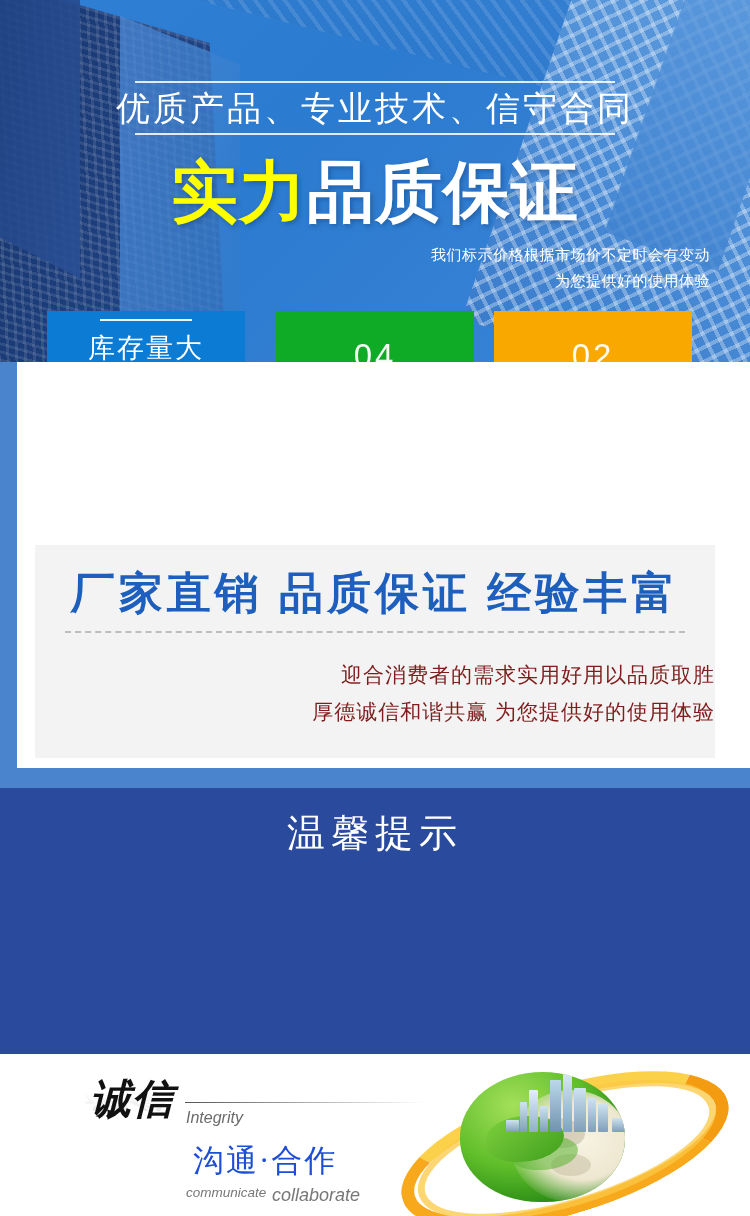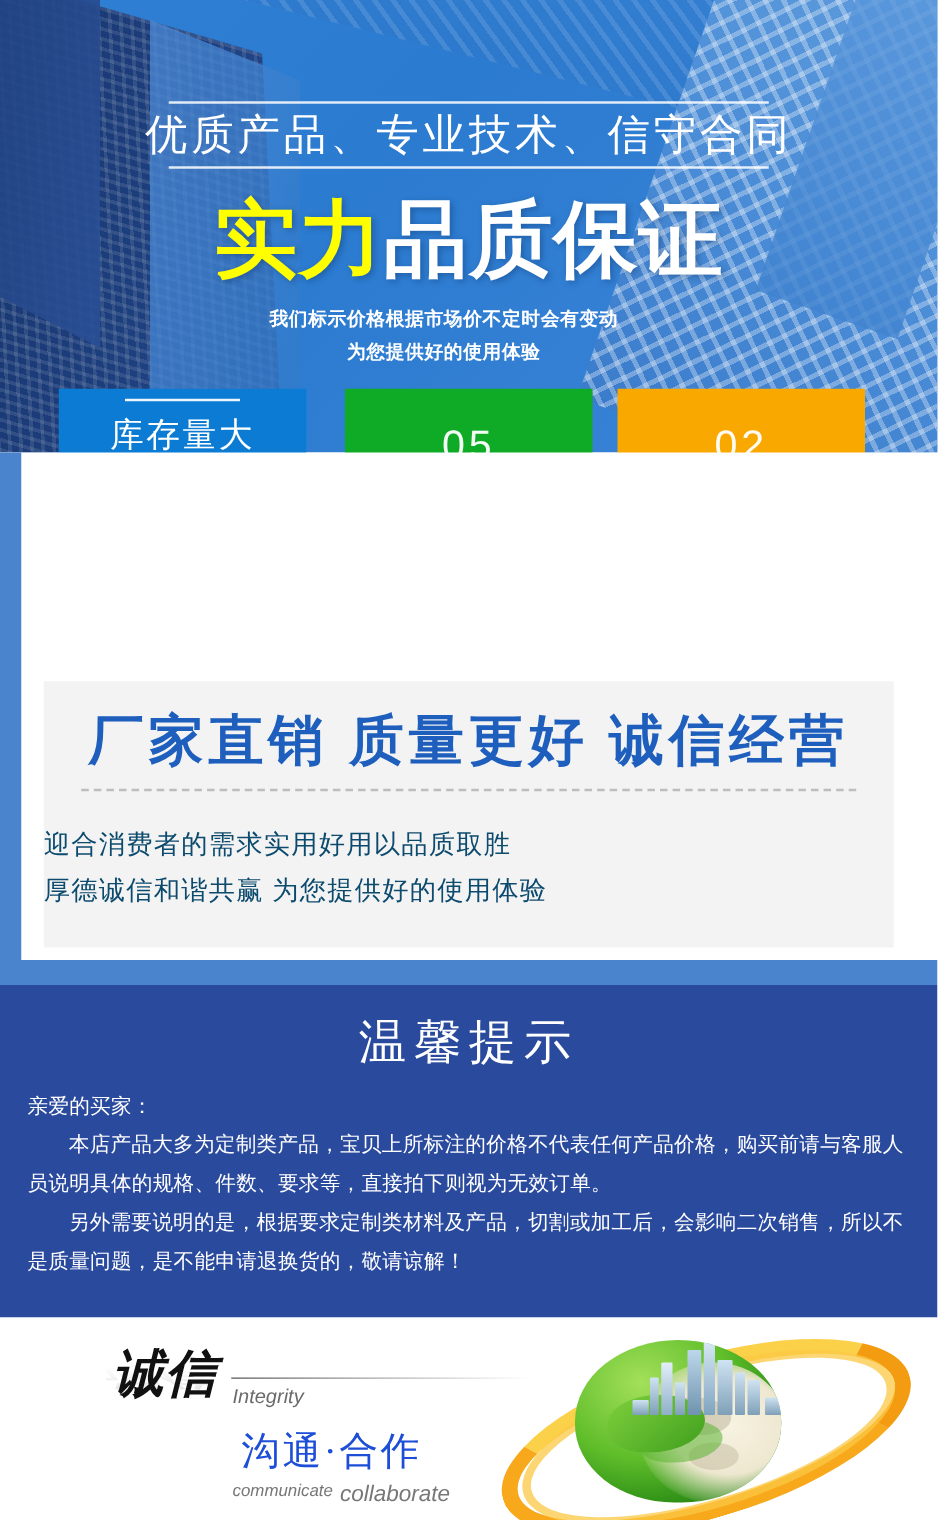--- a/index.html
+++ b/index.html
@@ -71,22 +71,22 @@
   .maintitle{
     position:absolute; left:0; top:152px; width:750px; text-align:center;
     font-size:67px; font-weight:bold; letter-spacing:1px; line-height:80px;
     white-space:nowrap;
     text-shadow:2px 2px 5px rgba(10,40,90,.35);
   }
   .maintitle .y{ color:#ffff00; }
   .maintitle .w{ color:#ffffff; }
 
   .subline{
-    position:absolute; left:0; width:710px; text-align:center;
-    color:#fff; font-size:15px; font-weight:bold; letter-spacing:.5px;
+    position:absolute; left:0; width:710px; text-align:right;
+    color:#fff; font-size:15px; font-weight:normal; letter-spacing:.5px;
     white-space:nowrap;
   }
   .subline.l1{ top:246px; }
   .subline.l2{ top:272px; }
 
   
   .cards{ position:absolute; left:0; top:311px; width:750px; height:224px; }
   .card{
     position:absolute; top:0; width:198px; height:224px;
     color:#fff; text-align:center;
@@ -126,22 +126,22 @@
   .slogan-main{
     position:absolute; left:0; top:20px; width:680px; text-align:center;
     color:#1e5fbe; font-size:44px; font-weight:bold; letter-spacing:4px;
     white-space:nowrap; line-height:56px;
   }
   .slogan-dash{
     position:absolute; left:30px; top:86px; width:620px; height:0;
     border-top:2px dashed #bdbdbd;
   }
   .slogan-sub{
-    position:absolute; left:0; width:680px; text-align:left;
-    color:#0c4a6e; font-size:21px; letter-spacing:1px; white-space:nowrap;
+    position:absolute; left:0; width:680px; text-align:right;
+    color:#7f1d1d; font-size:21px; letter-spacing:1px; white-space:nowrap;
   }
   .slogan-sub.s1{ top:116px; }
   .slogan-sub.s2{ top:153px; }
 
   
   .blue-strip{
     position:absolute; left:0; top:768px; width:750px; height:20px; background:#4a84cd;
   }
   .notice{
     position:absolute; left:0; top:788px; width:750px; height:266px;
@@ -291,21 +291,21 @@
   <div class="card c1">
     <div class="card-sep"></div>
     <div class="card-title">库存量大</div>
     <div class="card-desc">
       <div>线下实体厂家，库存量大</div>
       <div>保证发货及时</div>
     </div>
   </div>
 
   <div class="card c2">
-    <div class="card-num">05</div>
+    <div class="card-num">04</div>
     <div class="card-sep"></div>
     <div class="card-title">厂家直销</div>
     <div class="card-desc">
       <div>厂家直销，价格更优惠</div>
       <div>质量更好</div>
     </div>
   </div>
 
   <div class="card c3">
     <div class="card-num">02</div>
@@ -316,35 +316,30 @@
       <div>为您带来更多放心产品</div>
     </div>
   </div>
 
 </div>
 
 <div class="white-band"></div>
 <div class="edge-left"></div>
 
 <div class="slogan-panel">
-  <div class="slogan-main">厂家直销 质量更好 诚信经营</div>
+  <div class="slogan-main">厂家直销 品质保证 经验丰富</div>
   <div class="slogan-dash"></div>
   <div class="slogan-sub s1">迎合消费者的需求实用好用以品质取胜</div>
   <div class="slogan-sub s2">厚德诚信和谐共赢  为您提供好的使用体验</div>
 </div>
 
 <div class="blue-strip"></div>
 
 <div class="notice">
   <div class="notice-title">温馨提示</div>
-  <div class="notice-body">
-    <p>亲爱的买家：</p>
-    <p class="indent">本店产品大多为定制类产品，宝贝上所标注的价格不代表任何产品价格，购买前请与客服人员说明具体的规格、件数、要求等，直接拍下则视为无效订单。</p>
-    <p class="indent">另外需要说明的是，根据要求定制类材料及产品，切割或加工后，会影响二次销售，所以不是质量问题，是不能申请退换货的，敬请谅解！</p>
-  </div>
 </div>
 
 <div class="footer">
   <div class="f-reflect">诚信</div>
   <div class="f-chengxin">诚信</div>
   <div class="f-line"></div>
   <div class="f-integrity">Integrity</div>
   <div class="f-goutong">沟通·合作</div>
   <div class="f-comm">communicate</div>
   <div class="f-coll">collaborate</div>

